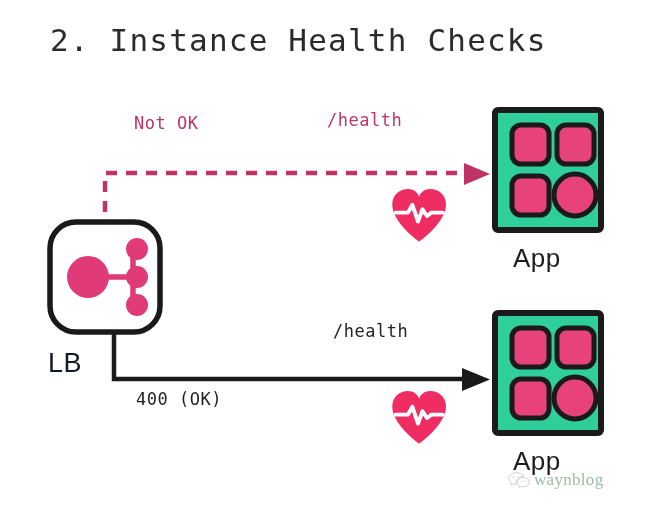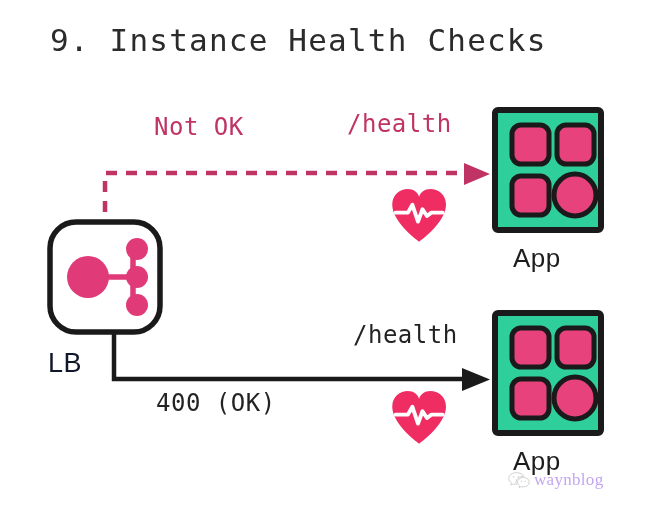--- a/index.html
+++ b/index.html
@@ -29,24 +29,23 @@
     font-size: 31px;
     font-weight: 400;
     letter-spacing: 1.2px;
     color: #2b2b2b;
     white-space: nowrap;
   }
   .lbl {
     position: absolute;
     white-space: nowrap;
     font-family: "DejaVu Sans Mono", "Liberation Mono", monospace;
-    font-size: 24px;
+    font-size: 17px;
     font-weight: 400;
     letter-spacing: 0.5px;
-    margin-left: 20px;
   }
   .lbl-crimson { color: #bf3465; }
   .lbl-dark { color: #232323; }
   .lbl-notok { left: 134px; top: 113px; }
   .lbl-health-top { left: 327px; top: 110px; }
   .lbl-health-bottom { left: 333px; top: 321px; }
   .lbl-200ok { left: 136px; top: 389px; }
 
   .app-caption {
     position: absolute;
@@ -76,21 +75,21 @@
     left: 508px;
     top: 470px;
     display: flex;
     align-items: center;
     gap: 4px;
     opacity: 0.42;
   }
   .watermark .wm-text {
     font-family: "Liberation Serif", serif;
     font-size: 17px;
-    color: #6d28d9;
+    color: #14532d;
     letter-spacing: 0.3px;
     text-align: center;
   }
 </style>
 </head>
 <body>
 
 <svg id="canvas" viewBox="0 0 658 508" xmlns="http://www.w3.org/2000/svg">
 
   <g>
@@ -139,21 +138,21 @@
     <polyline points="10,44 32,44 40,30 50,60 58,38 66,50 74,44 94,44" fill="none" stroke="#ffffff" stroke-width="7" stroke-linejoin="round" stroke-linecap="round"></polyline>
   </g>
 
   <g transform="translate(390,390) scale(0.56)">
     <path d="M52,96 C52,96 4,62 4,30 C4,12 18,2 32,2 C42,2 50,8 52,16
              C54,8 62,2 72,2 C86,2 100,12 100,30 C100,62 52,96 52,96 Z" fill="#ef2d62"></path>
     <polyline points="10,44 32,44 40,30 50,60 58,38 66,50 74,44 94,44" fill="none" stroke="#ffffff" stroke-width="7" stroke-linejoin="round" stroke-linecap="round"></polyline>
   </g>
 </svg>
 
-<div class="title">9. Instance Health Checks</div>
+<div class="title">2. Instance Health Checks</div>
 
 <div class="lbl lbl-crimson lbl-notok">Not OK</div>
 
 <div class="lbl lbl-crimson lbl-health-top">/health</div>
 
 <div class="lbl lbl-dark lbl-health-bottom">/health</div>
 
 <div class="lbl lbl-dark lbl-200ok">400 (OK)</div>
 
 <div class="lb-caption">LB</div>

